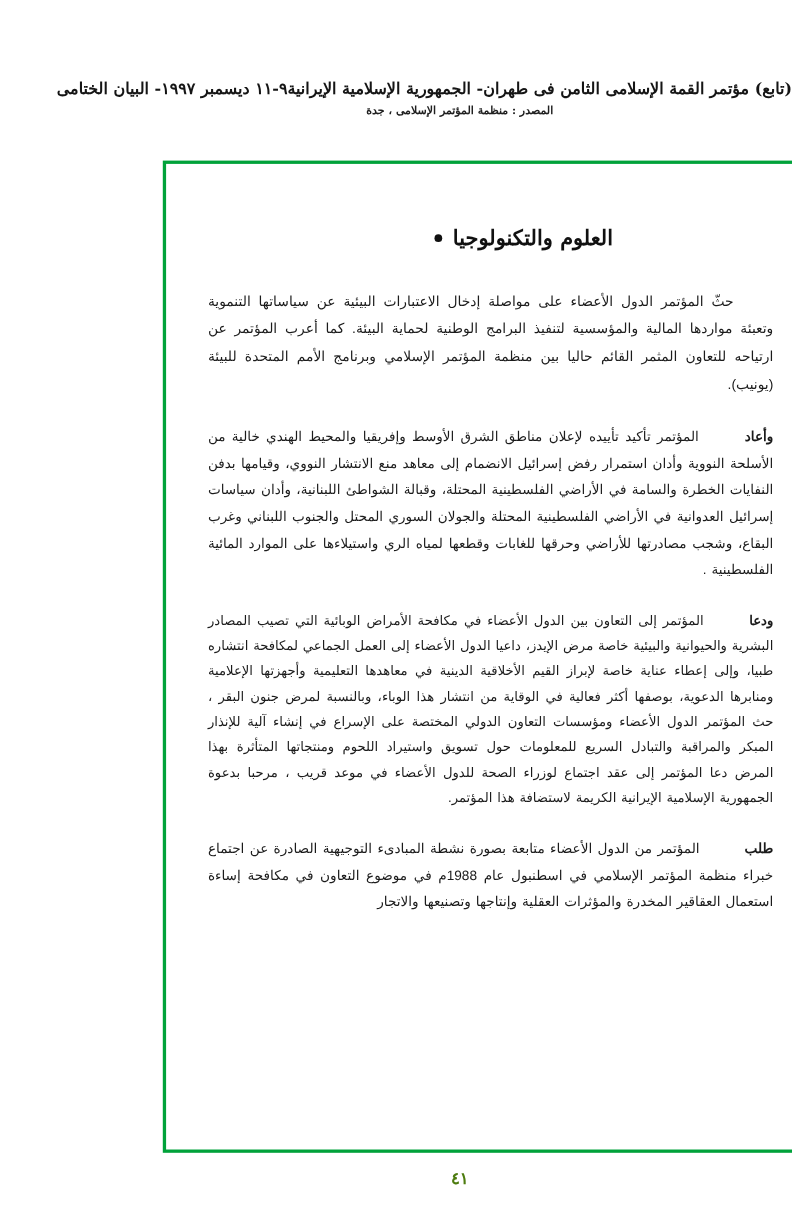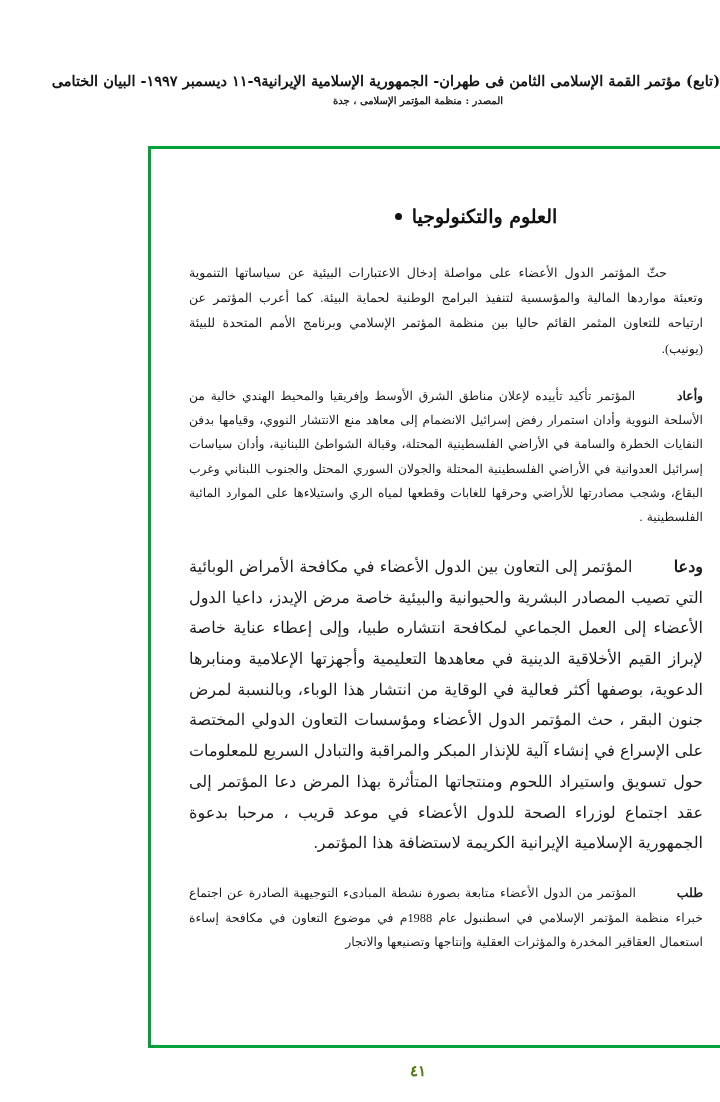--- a/index.html
+++ b/index.html
@@ -106,35 +106,35 @@
     padding-left: 6px;
     font-family: "Liberation Serif", "DejaVu Serif", serif;
     font-size: 12.5px;
     font-style: italic;
     color: #111;
     line-height: 1.95;
     white-space: nowrap;
   }
   .para-body {
     flex: 1 1 auto;
-    font-family: Liberation Serif, serif;
+    font-family: Liberation Sans, sans-serif;
     font-size: 12.4px;
     line-height: 1.95;
     text-align: justify;
     text-align-last: right;
     color: #1b1b1b;
     word-spacing: 1px;
   }
   .lead {
     font-weight: bold;
     margin-left: 36px;
   }
   .p126 .para-body { font-size: 12.6px; line-height: 2.0; }
   .p127 .para-body { font-size: 12.3px; line-height: 1.98; }
-  .p128 .para-body { font-size: 16px; line-height: 1.92; }
+  .p128 .para-body { font-size: 12.0px; line-height: 1.92; }
   .p129 .para-body { font-size: 12.4px; line-height: 1.98; }
 
   
   .page-number {
     position: absolute;
     left: 0;
     right: 0;
     top: 1062px;
     text-align: center;
     font-family: "DejaVu Serif", "Liberation Serif", serif;

